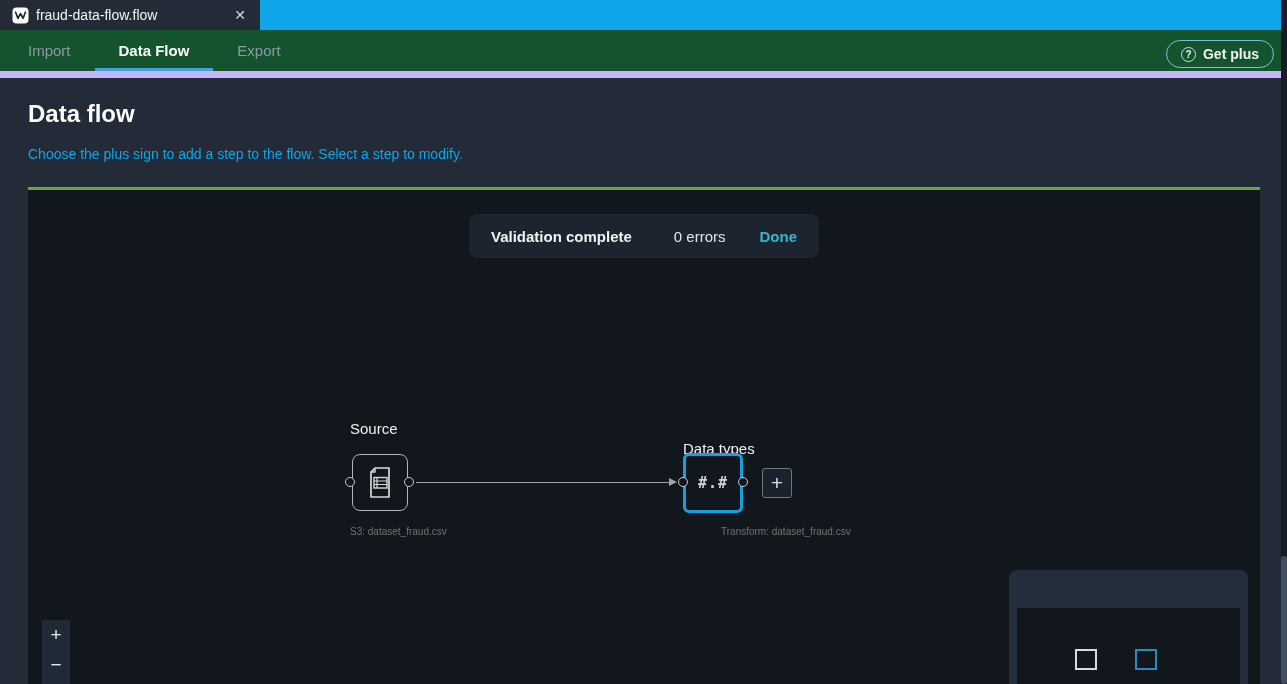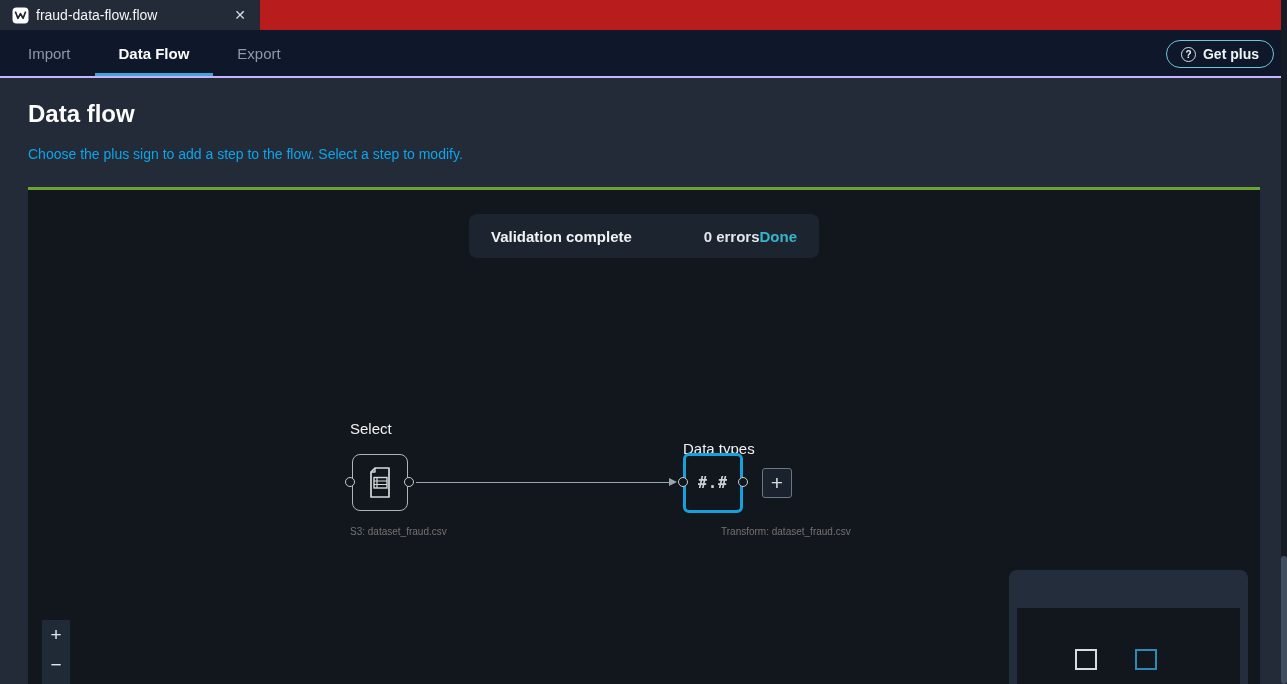--- a/index.html
+++ b/index.html
@@ -6,34 +6,34 @@
   html, body { width: 1287px; height: 684px; overflow: hidden; }
   body {
     font-family: "Liberation Sans", sans-serif;
     background: #222b37;
     color: #eaeded;
     position: relative;
   }
   
   .tabbar {
     position: absolute; left: 0; top: 0; width: 1287px; height: 30px;
-    background: #b91c1c;
+    background: #0ea5e9;
     border-radius: 6px;
   }
   .editor-tab {
     position: absolute; left: 0; top: 0; width: 260px; height: 30px;
     background: #222b37; display: flex; align-items: center; padding: 0 10px 0 12px;
   }
   .editor-tab .sm-icon { width: 17px; height: 17px; margin-right: 7px; flex: 0 0 auto; }
   .editor-tab-title { font-size: 14px; color: #f2f4f4; flex: 1 1 auto; white-space: nowrap; }
   .tab-close { color: #d5dbdb; font-size: 14px; cursor: pointer; padding: 2px 4px; }
   
   .header {
     position: absolute; left: 0; top: 30px; width: 1287px; height: 48px;
-    background: #0f172a; border-bottom: 2px solid #c4b5fd;
+    background: #14532d; border-bottom: 7px solid #c4b5fd;
     display: flex; align-items: stretch;
   }
   .nav-tabs { display: flex; padding-left: 4px; height: 100%; }
   .nav-tab {
     display: flex; align-items: center; padding: 3px 24px 0 24px;
     font-size: 15px; color: #8c99a8; cursor: pointer;
     border-bottom: 3px solid transparent;
   }
   .nav-tab.active { color: #fbfbfb; font-weight: 700; border-bottom-color: #44a3dd; }
   .get-help {
@@ -57,21 +57,21 @@
     background: #12161d;
   }
   
   .validation {
     position: absolute; left: 441px; top: 24px; width: 350px; height: 44px;
     background: #1c242f; border-radius: 8px;
     display: flex; align-items: center; padding: 16px 22px;
     font-size: 15px;
   }
   .validation-status { color: #f1f3f3; font-weight: 700; flex: 1 1 auto; }
-  .validation-errors { color: #e3e7ea; font-weight: 700; }
+  .validation-errors { color: #e3e7ea; font-weight: 400; margin-right: 34px; }
   .validation-action { color: #36b6ca; font-weight: 700; cursor: pointer; }
   
   .node-label { position: absolute; font-size: 15px; color: #f1f1f1; }
   .node-caption { position: absolute; font-size: 10px; color: #737373; }
   .flow-node { position: absolute; background: #12161d; }
   .node-source {
     left: 324px; top: 264px; width: 56px; height: 57px;
     border: 1.5px solid #aeb6bb; border-radius: 8px;
     display: flex; align-items: center; justify-content: center; cursor: pointer;
   }
@@ -153,21 +153,21 @@
 
 <div class="green-rule"></div>
 <div class="canvas">
 
   <div class="validation">
     <span class="validation-status">Validation complete</span>
     <span class="validation-errors">0 errors</span>
     <span class="validation-action">Done</span>
   </div>
 
-  <div class="node-label" style="left:322px; top:230px;">Select</div>
+  <div class="node-label" style="left:322px; top:230px;">Source</div>
   <div class="flow-node node-source">
     <svg width="28" height="33" viewBox="0 0 28 33">
       <path d="M9 2 H23 V31 H5 V6 Z" fill="none" stroke="#d5dbdb" stroke-width="1.7" stroke-linejoin="round"></path>
       <path d="M9 2 V6 H5" fill="none" stroke="#d5dbdb" stroke-width="1.4" stroke-linejoin="round"></path>
       <rect x="8" y="11.5" width="13" height="10.5" fill="none" stroke="#d5dbdb" stroke-width="1.4"></rect>
       <path d="M8 15 H21 M8 18.5 H21 M11 11.5 V22" fill="none" stroke="#d5dbdb" stroke-width="1.2"></path>
     </svg>
   </div>
   <span class="port" style="left:317px; top:287px;"></span>
   <span class="port" style="left:376px; top:287px;"></span>

